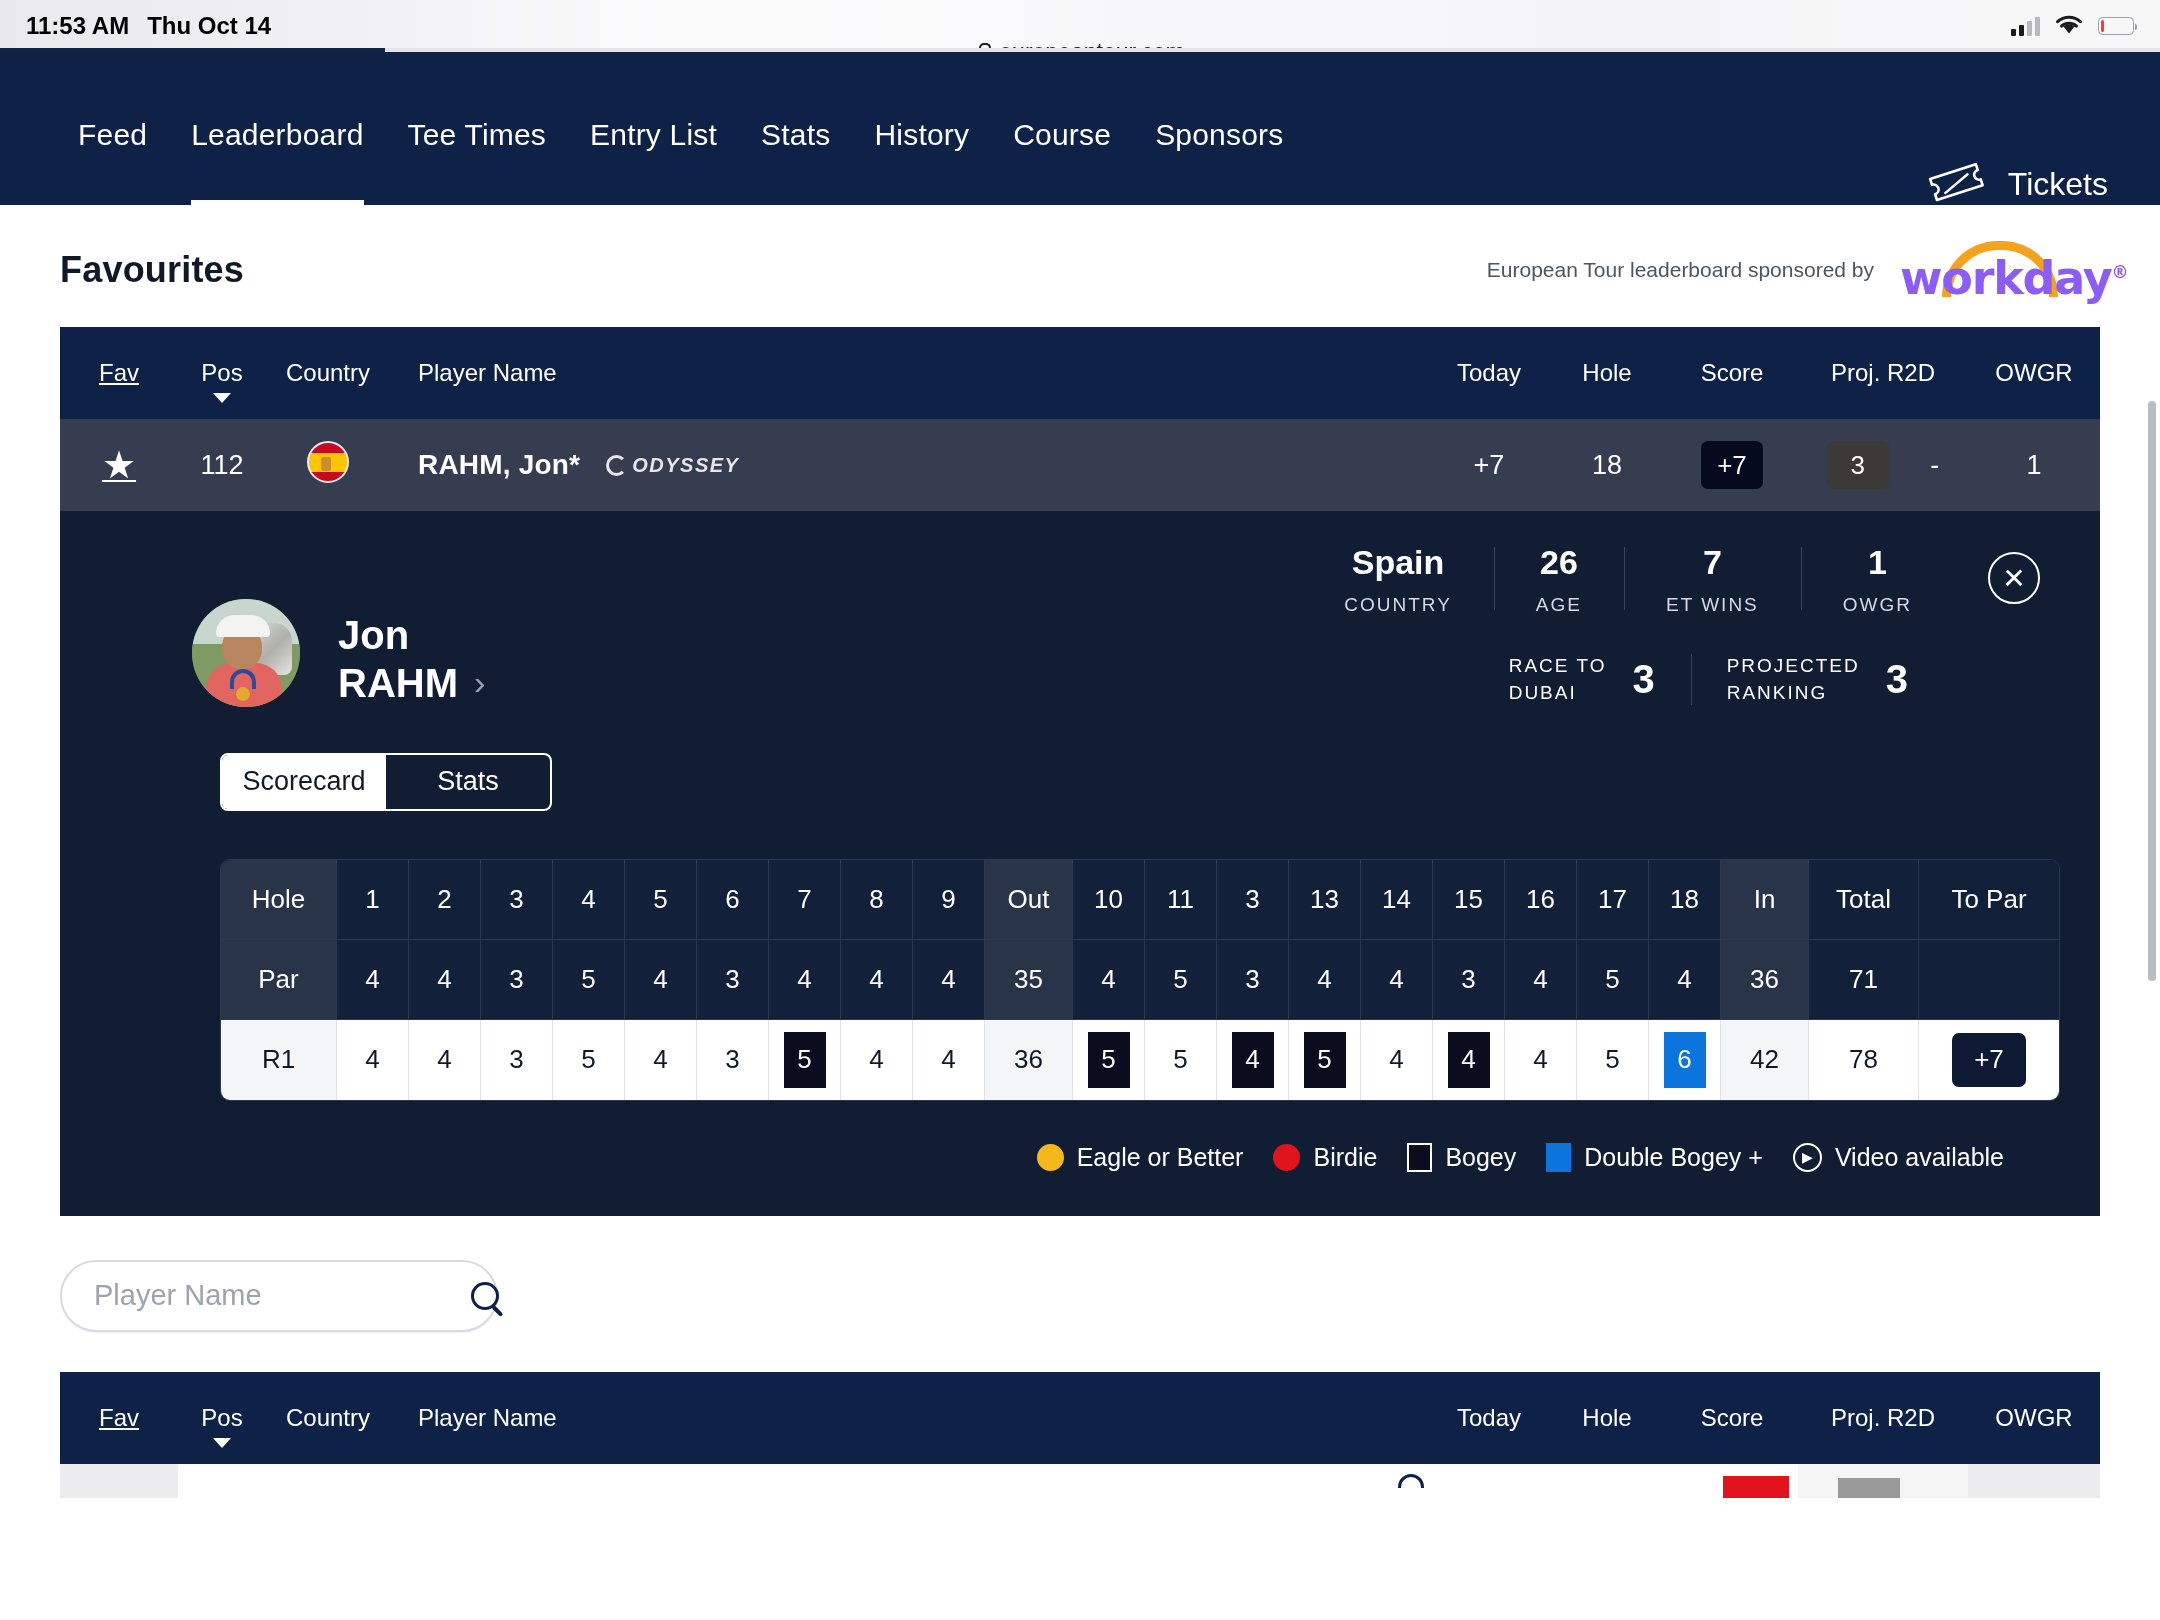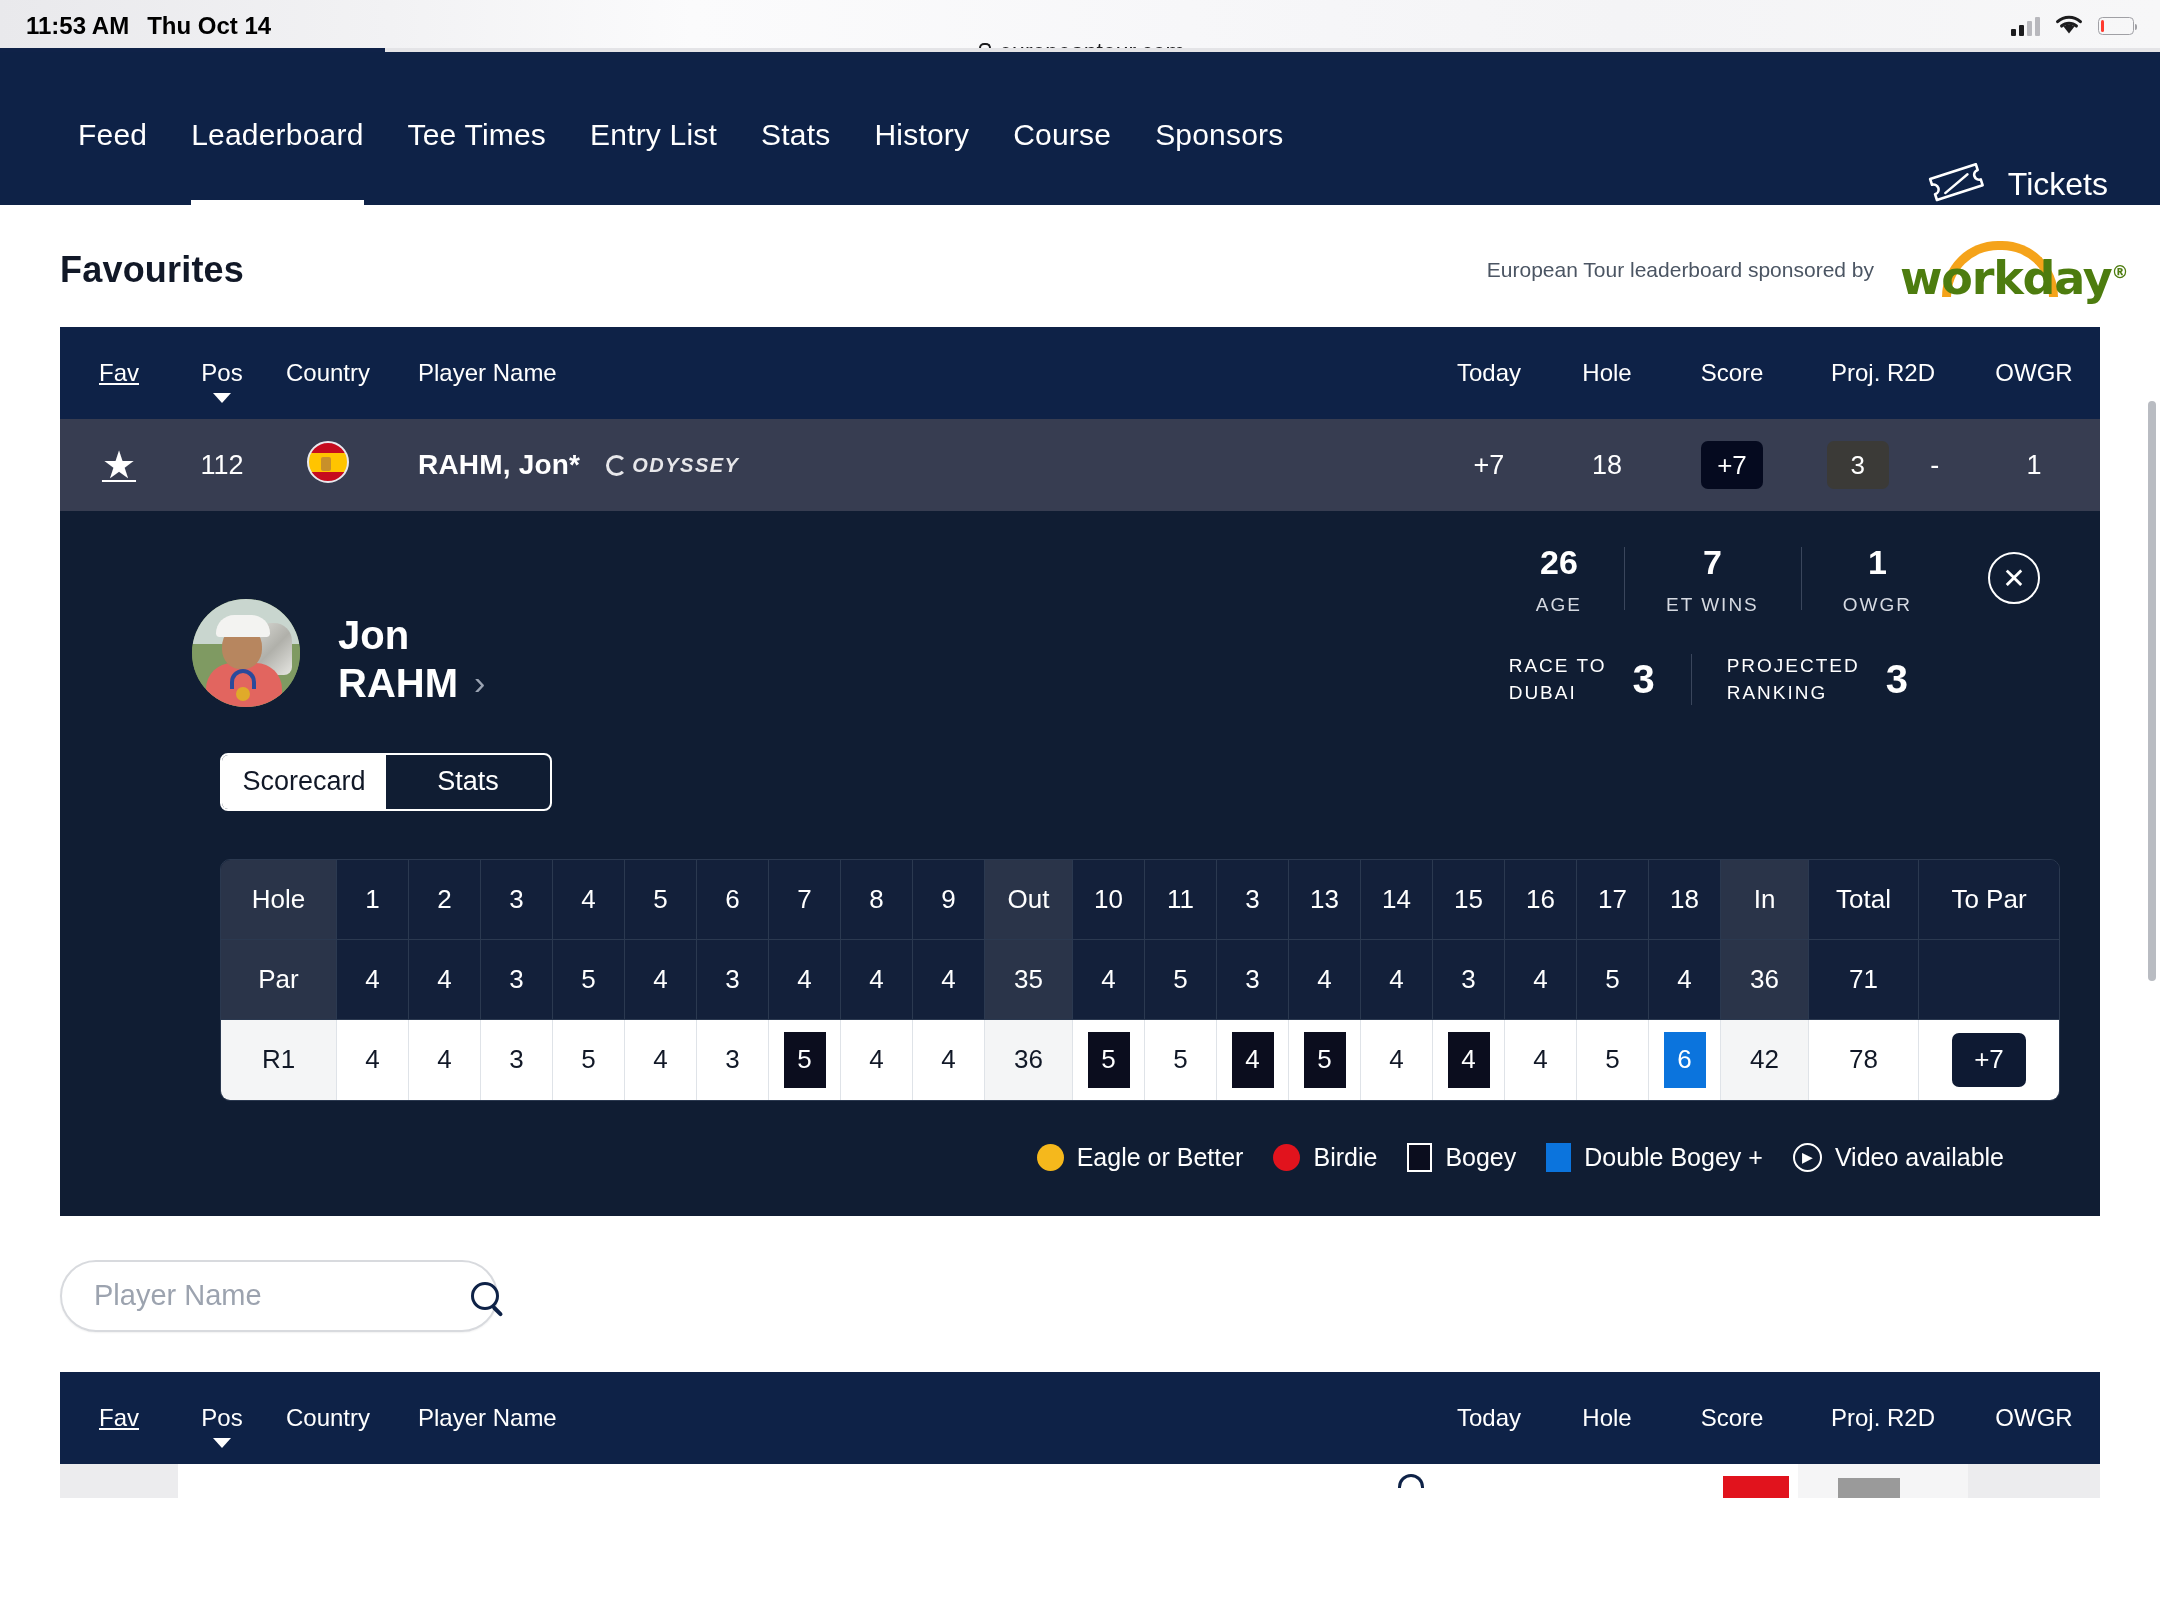--- a/index.html
+++ b/index.html
@@ -100,21 +100,21 @@
   .sponsor { margin-left: auto; display: flex; align-items: center; gap: 26px; }
   .sponsor-text { font-size: 21px; color: #4b5563; }
   .workday { position: relative; width: 200px; height: 58px; }
   .workday .arc {
     position:absolute; left: 42px; top: 0; width: 116px; height: 56px;
     border: 9px solid #f5a31a; border-bottom: none;
     border-radius: 58px 58px 0 0;
   }
   .workday .wd {
     position:absolute; left: 0; bottom: -6px;
-    font-size: 46px; font-weight: 700; color: #4d7c0f;
+    font-size: 46px; font-weight: 700; color: #8b5cf6;
     letter-spacing: -1.2px; font-family: "DejaVu Sans", sans-serif;
   }
   .workday .reg { font-size: 17px; vertical-align: super; }
 
   
   .lb { margin: 0 60px; }
   .lb-head {
     background: #0e2247; color:#fff;
     display: flex; align-items: center;
     height: 92px; font-size: 24px;
@@ -460,20 +460,24 @@
         <div class="name-block">
           <div class="name-first">Jon</div>
           <div class="name-last">
               <span>RAHM</span>
               <span class="chev">›</span>
             </div>
         </div>
 
         <div class="stats-area">
           <div class="stats-row">
+            <div class="stat">
+              <div class="stat-val">Spain</div>
+              <div class="stat-lbl">COUNTRY</div>
+            </div>
             <div class="stat">
               <div class="stat-val">26</div>
               <div class="stat-lbl">AGE</div>
             </div>
             <div class="stat">
               <div class="stat-val">7</div>
               <div class="stat-lbl">ET WINS</div>
             </div>
             <div class="stat">
               <div class="stat-val">1</div>

